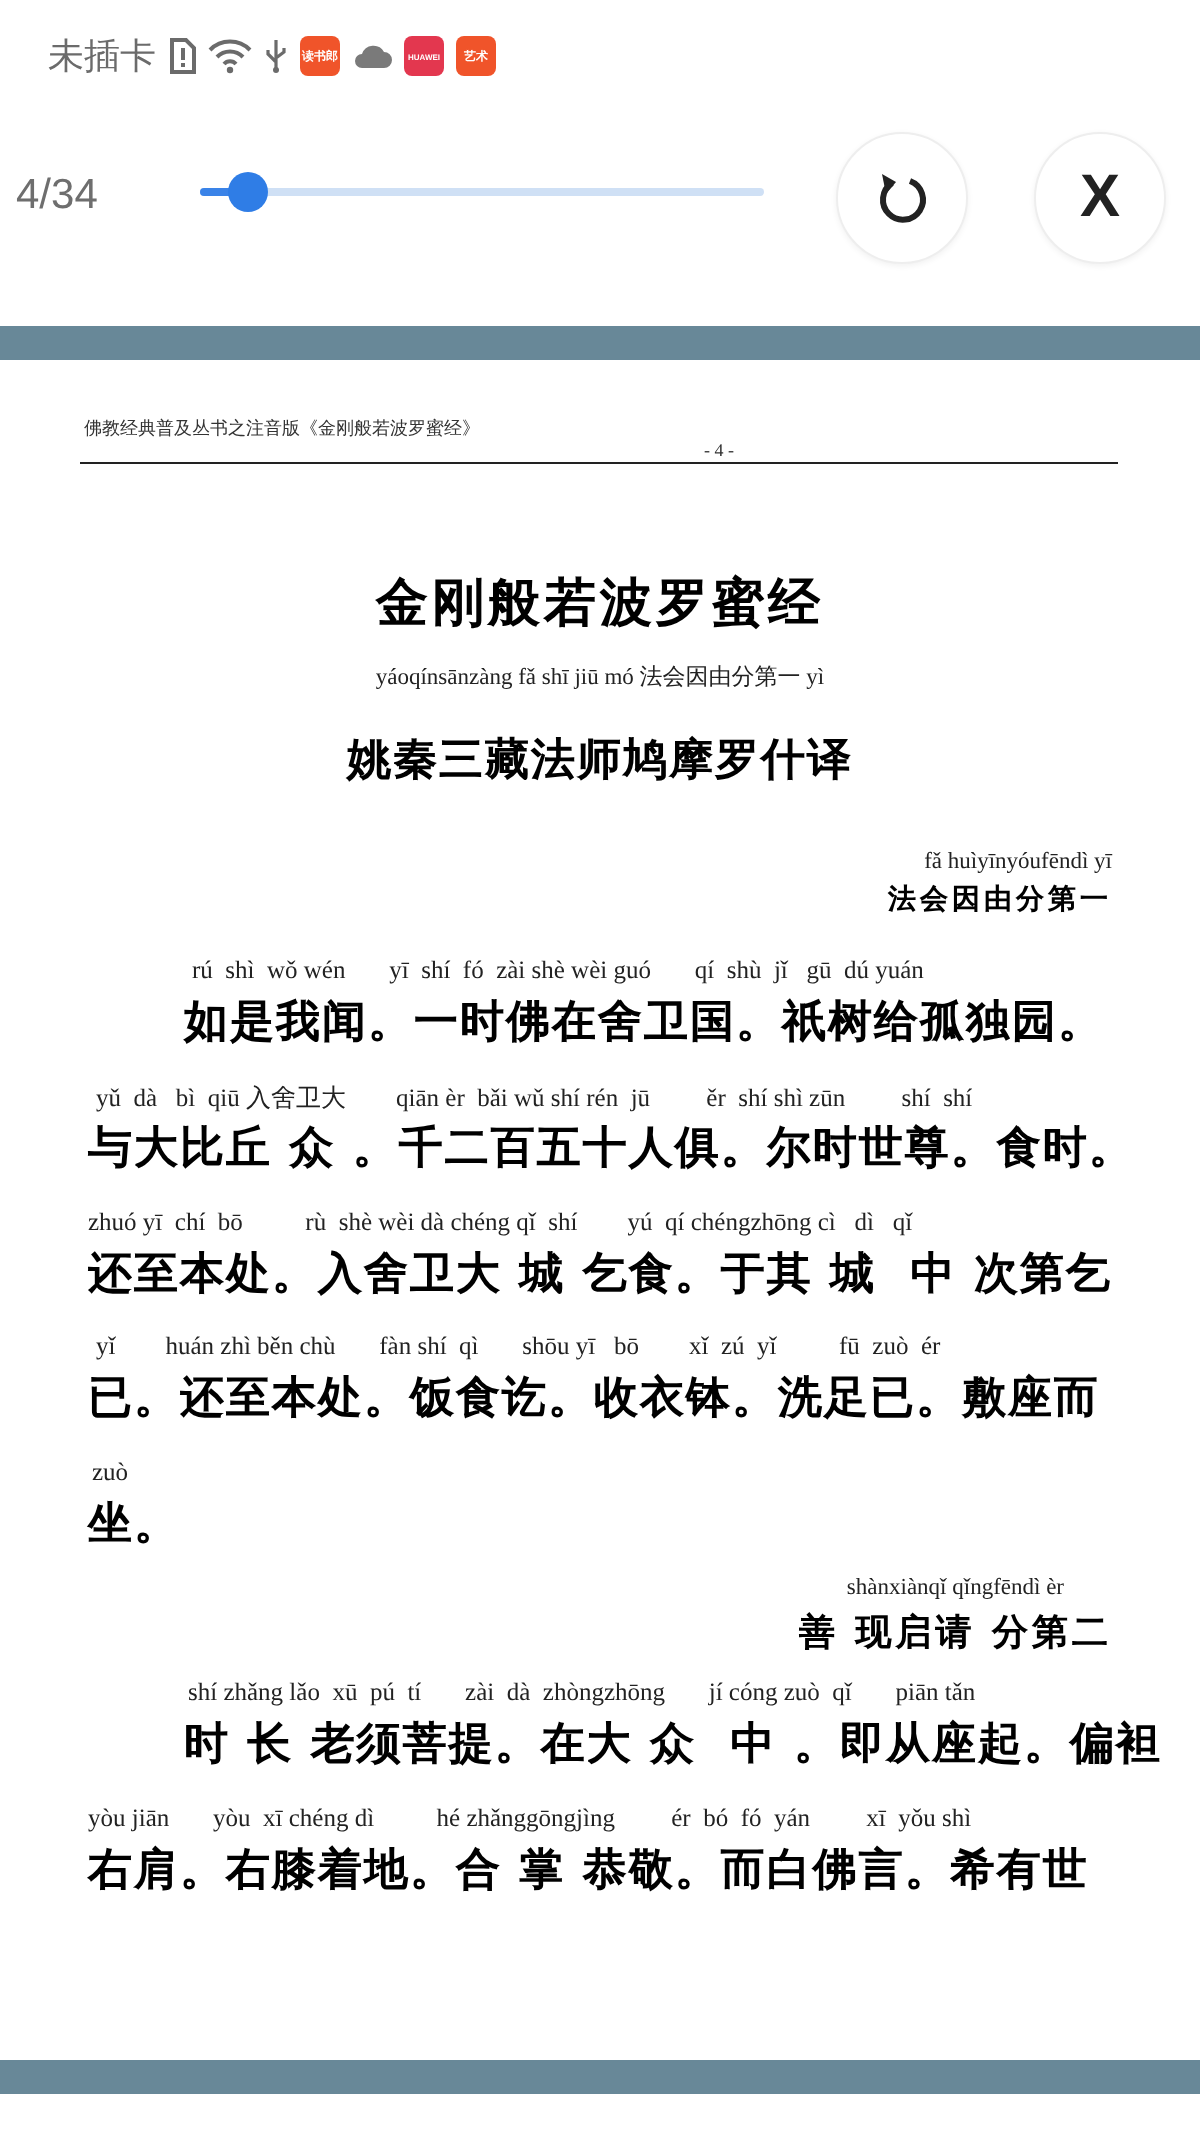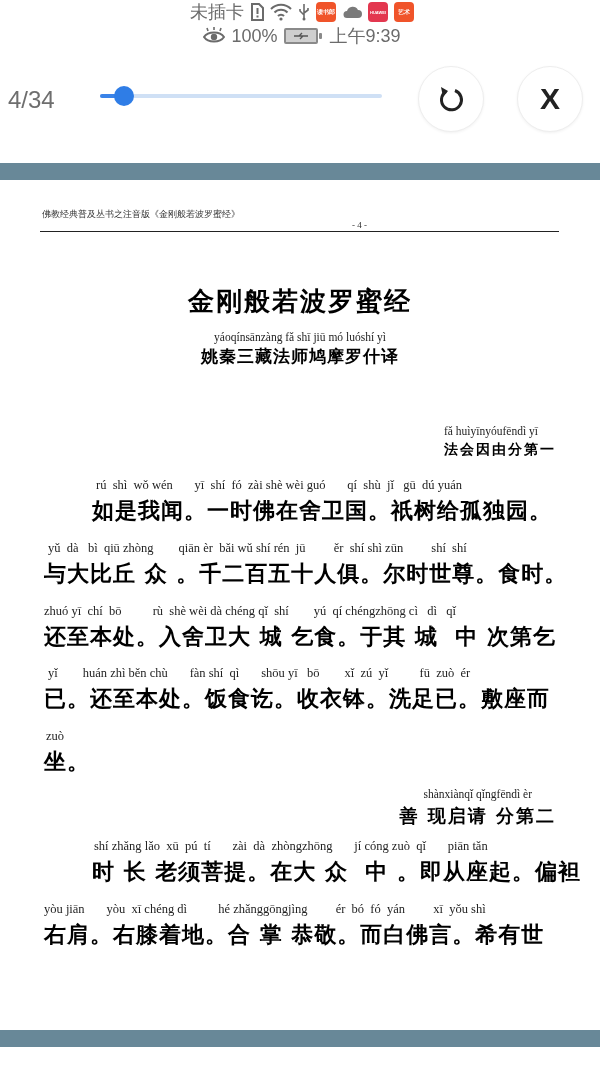--- a/index.html
+++ b/index.html
@@ -1,29 +1,29 @@
 <!DOCTYPE html>
 <html><head>
 <meta charset="utf-8">
 <style>
   * { box-sizing: border-box; margin: 0; padding: 0; }
   html, body { width: 600px; height: 1067px; overflow: hidden; background: #ffffff; }
   body { font-family: "Liberation Sans", "DejaVu Sans", sans-serif; position: relative; color: #111; }
 
   
-  .statusbar { position: absolute; top: 0; left: 0; width: 600px; height: 40px; display: flex; align-items: center; justify-content: space-between; padding: 0 20px 0 24px; color: #6b6b6b; font-size: 18px; flex-direction: column; }
+  .statusbar { position: absolute; top: 0; left: 0; width: 600px; height: 40px; display: flex; align-items: flex-end; justify-content: space-between; padding: 0 20px 0 24px; color: #6b6b6b; font-size: 18px; }
   .sb-left, .sb-right { display: flex; align-items: center; gap: 6px; }
   .sb-icon { display: inline-flex; align-items: center; justify-content: center; }
   .app-badge { width: 20px; height: 20px; border-radius: 4px; display: inline-flex; align-items: center; justify-content: center; font-size: 6px; color: #fff; font-weight: bold; }
   .battery { width: 34px; height: 16px; border: 2px solid #8a8a8a; border-radius: 2px; position: relative; display: inline-flex; align-items: center; justify-content: center; background: #cfcfcf; }
   .battery::after { content: ""; position: absolute; right: -6px; top: 3px; width: 3px; height: 6px; background: #8a8a8a; border-radius: 1px; }
 
   
   .toolbar { position: absolute; top: 60px; left: 0; width: 600px; height: 76px; }
-  .page-counter { position: absolute; left: 8px; top: 26px; font-size: 24px; color: #6e6e6e; }
+  .page-counter { position: absolute; left: 8px; top: 26px; font-size: 21px; color: #6e6e6e; }
   .slider { position: absolute; left: 100px; top: 34px; width: 282px; height: 4px; background: #cfe0f5; border-radius: 2px; }
   .slider-fill { position: absolute; left: 0; top: 0; height: 4px; width: 24px; background: #3a83e8; border-radius: 2px; }
   .slider-thumb { position: absolute; left: 14px; top: -8px; width: 20px; height: 20px; border-radius: 50%; background: #2f7de6; }
   .circle-btn { position: absolute; top: 6px; width: 66px; height: 66px; border-radius: 50%; background: #fff; border: 1px solid #eeeeee; box-shadow: 0 1px 3px rgba(0,0,0,0.06); display: flex; align-items: center; justify-content: center; color: #222; }
   .btn-refresh { left: 418px; }
   .btn-close { left: 517px; font-size: 30px; font-weight: bold; font-family: "Liberation Sans", sans-serif; }
 
   .band { position: absolute; left: 0; width: 600px; height: 17px; background: #688898; }
   .band-top { top: 163px; }
   .band-bottom { top: 1030px; }
@@ -77,36 +77,20 @@
           <path d="M5 13h11a4 4 0 0 0 0-8 6 6 0 0 0-11 1 3.5 3.5 0 0 0 0 7z" fill="#7a7a7a"></path>
         </svg>
     </span>
     <span class="app-badge" style="background:#e3374f">
         <span style="font-size:4px">HUAWEI</span>
       </span>
     <span class="app-badge" style="background:#f0542a">
         <span>艺术</span>
       </span>
   </div>
-  <div class="sb-right">
-    <span class="sb-icon">
-      <svg width="22" height="18" viewBox="0 0 22 18">
-          <path d="M1 10c4-6 16-6 20 0-4 6-16 6-20 0z" fill="none" stroke="#6b6b6b" stroke-width="2"></path>
-          <circle cx="11" cy="10" r="3.2" fill="#6b6b6b"></circle>
-          <path d="M5 4L4 1M11 3V0M17 4l1-3" stroke="#6b6b6b" stroke-width="1.6"></path>
-        </svg>
-    </span>
-    <span>100%</span>
-    <span class="battery">
-      <svg width="16" height="8" viewBox="0 0 16 8">
-          <path d="M1 4h14M9 1l-3 3h4l-3 3" fill="none" stroke="#555" stroke-width="1.4"></path>
-        </svg>
-    </span>
-    <span style="margin-left:6px">上午9:39</span>
-  </div>
 </div>
 
 <div class="toolbar">
   <span class="page-counter">4/34</span>
   <div class="slider">
     <div class="slider-fill"></div>
     <div class="slider-thumb"></div>
   </div>
   <div class="circle-btn btn-refresh">
     <svg width="28" height="30" viewBox="0 0 28 30">
@@ -121,35 +105,35 @@
 
 <div class="band band-top"></div>
 
 <div class="page">
   <span class="page-header">佛教经典普及丛书之注音版《金刚般若波罗蜜经》</span>
   <span class="page-num">- 4 -</span>
   <div class="header-rule"></div>
 
   <div class="title-block" style="top:104px">
     <div class="hz" style="font-size:26px;letter-spacing:2px;margin-top:0px">金刚般若波罗蜜经</div>
-    <div class="py" style="font-size:11.5px;margin-top:12px">yáoqínsānzàng fǎ shī jiū mó luóshí yì</div>
-    <div class="hz" style="font-size:17px;letter-spacing:1px;margin-top:2px">姚秦三藏法师鸠摩罗什译</div>
+    <div class="py" style="font-size:11.5px;margin-top:12px">yáoqínsānzàng fǎ shī jiū mó 法会因由分第一 yì</div>
+    <div class="hz" style="font-size:22px;letter-spacing:1px;margin-top:19px">姚秦三藏法师鸠摩罗什译</div>
   </div>
 
-  <div style="position:absolute;right:44px;top:245px;">
+  <div style="position:absolute;right:44px;top:245px;text-align:right">
     <div class="py" style="font-size:11.5px">fǎ huìyīnyóufēndì yī</div>
     <div class="hz" style="font-size:14px;letter-spacing:2px;margin-top:4px">法会因由分第一</div>
   </div>
 
   <div class="line" style="top:298px">
     <span class="py" style="left:96px">rú  shì  wǒ wén       yī  shí  fó  zài shè wèi guó       qí  shù  jǐ   gū  dú yuán</span>
     <span class="hz" style="left:92px">如是我闻。一时佛在舍卫国。祇树给孤独园。</span>
   </div>
   <div class="line" style="top:361px">
-    <span class="py" style="left:48px">yǔ  dà   bì  qiū zhòng        qiān èr  bǎi wǔ shí rén  jū         ěr  shí shì zūn         shí  shí</span>
+    <span class="py" style="left:48px">yǔ  dà   bì  qiū 入舍卫大        qiān èr  bǎi wǔ shí rén  jū         ěr  shí shì zūn         shí  shí</span>
     <span class="hz" style="left:44px">与大比丘 众 。千二百五十人俱。尔时世尊。食时。</span>
   </div>
   <div class="line" style="top:424px">
     <span class="py" style="left:44px">zhuó yī  chí  bō          rù  shè wèi dà chéng qǐ  shí        yú  qí chéngzhōng cì   dì   qǐ</span>
     <span class="hz" style="left:44px">还至本处。入舍卫大 城 乞食。于其 城  中 次第乞</span>
   </div>
   <div class="line" style="top:486px">
     <span class="py" style="left:48px">yǐ        huán zhì běn chù       fàn shí  qì       shōu yī   bō        xǐ  zú  yǐ          fū  zuò  ér</span>
     <span class="hz" style="left:44px">已。还至本处。饭食讫。收衣钵。洗足已。敷座而</span>
   </div>

